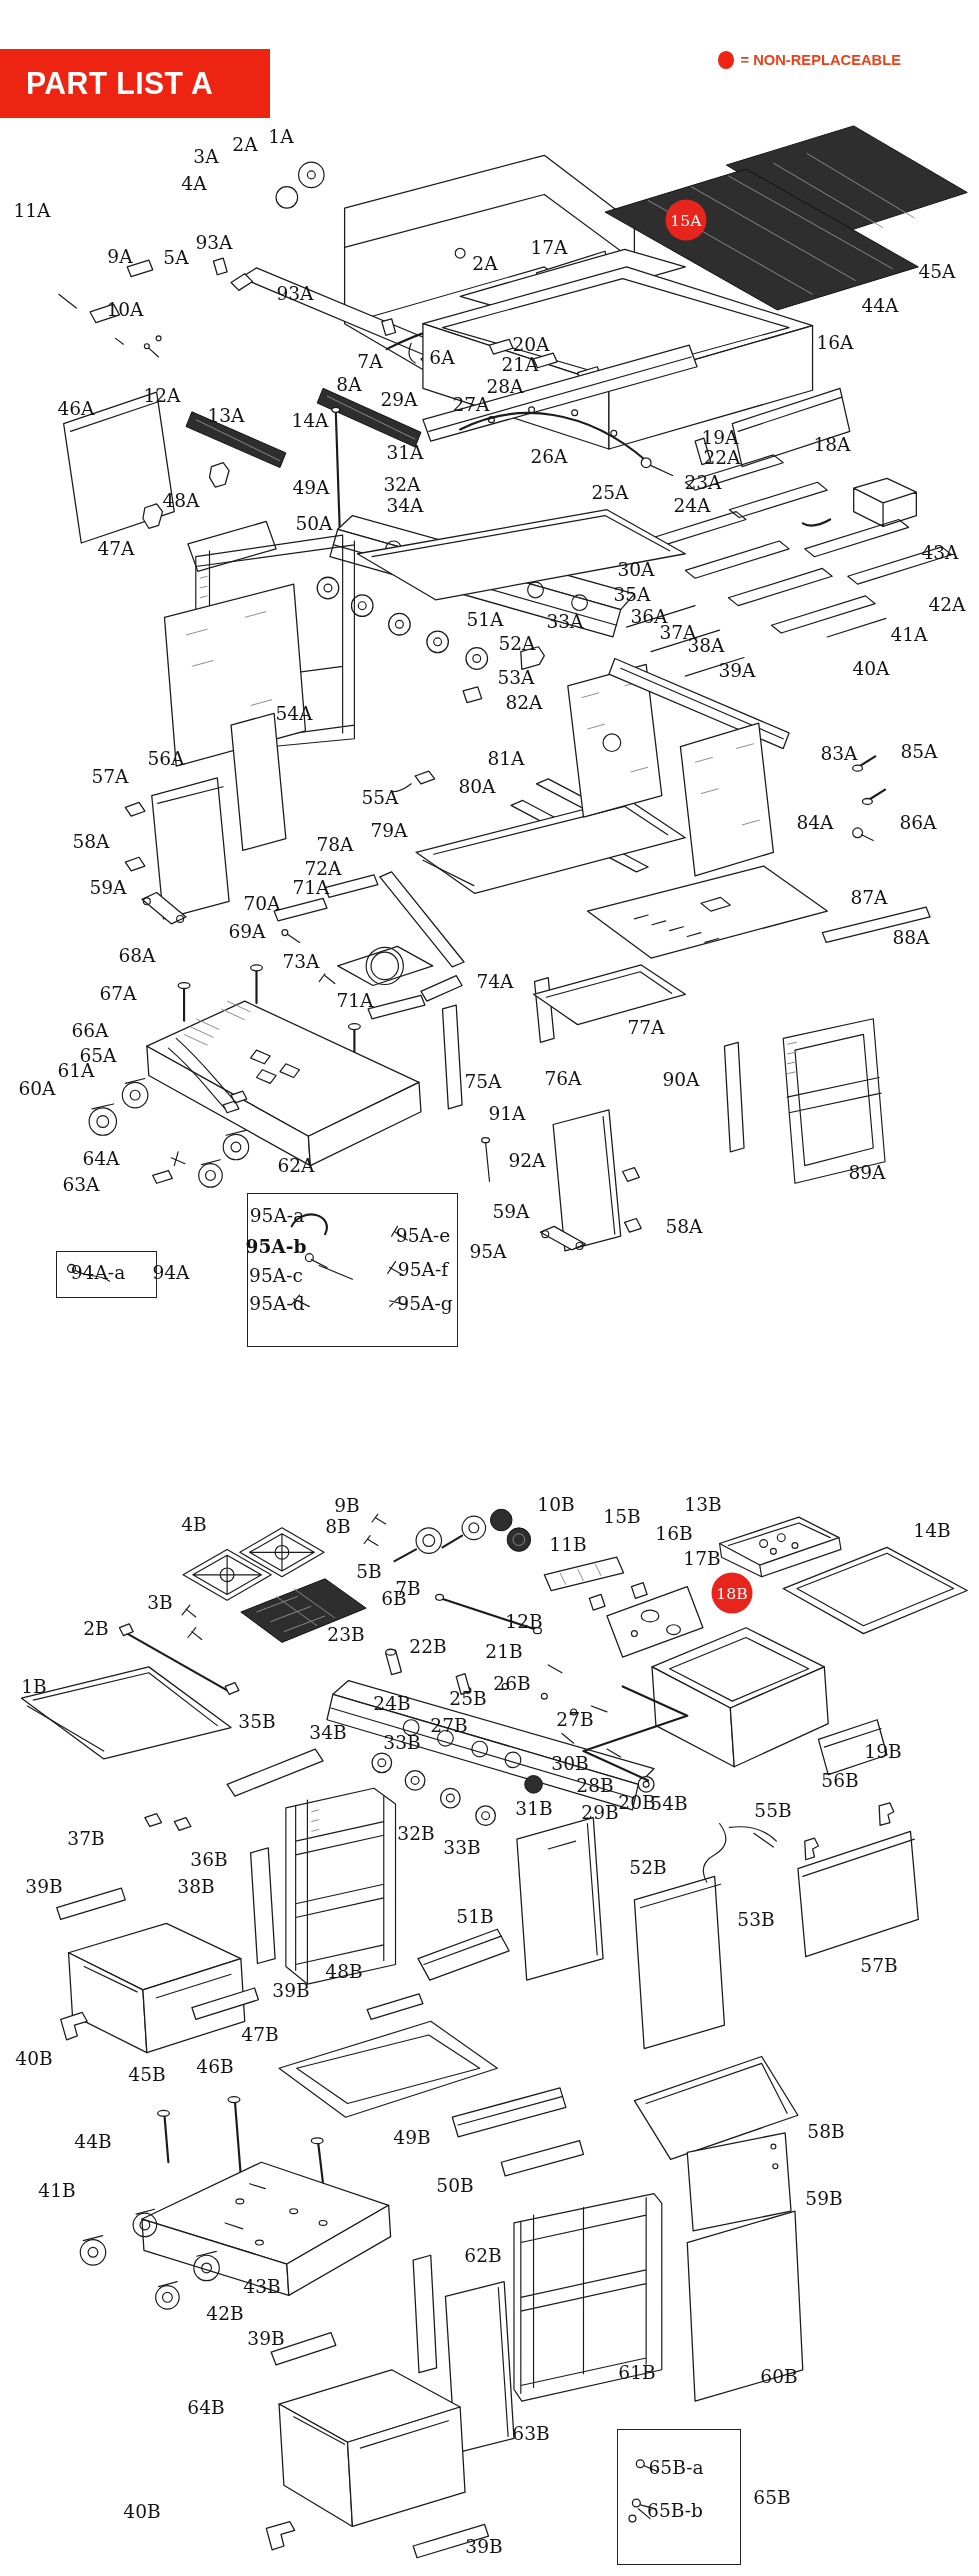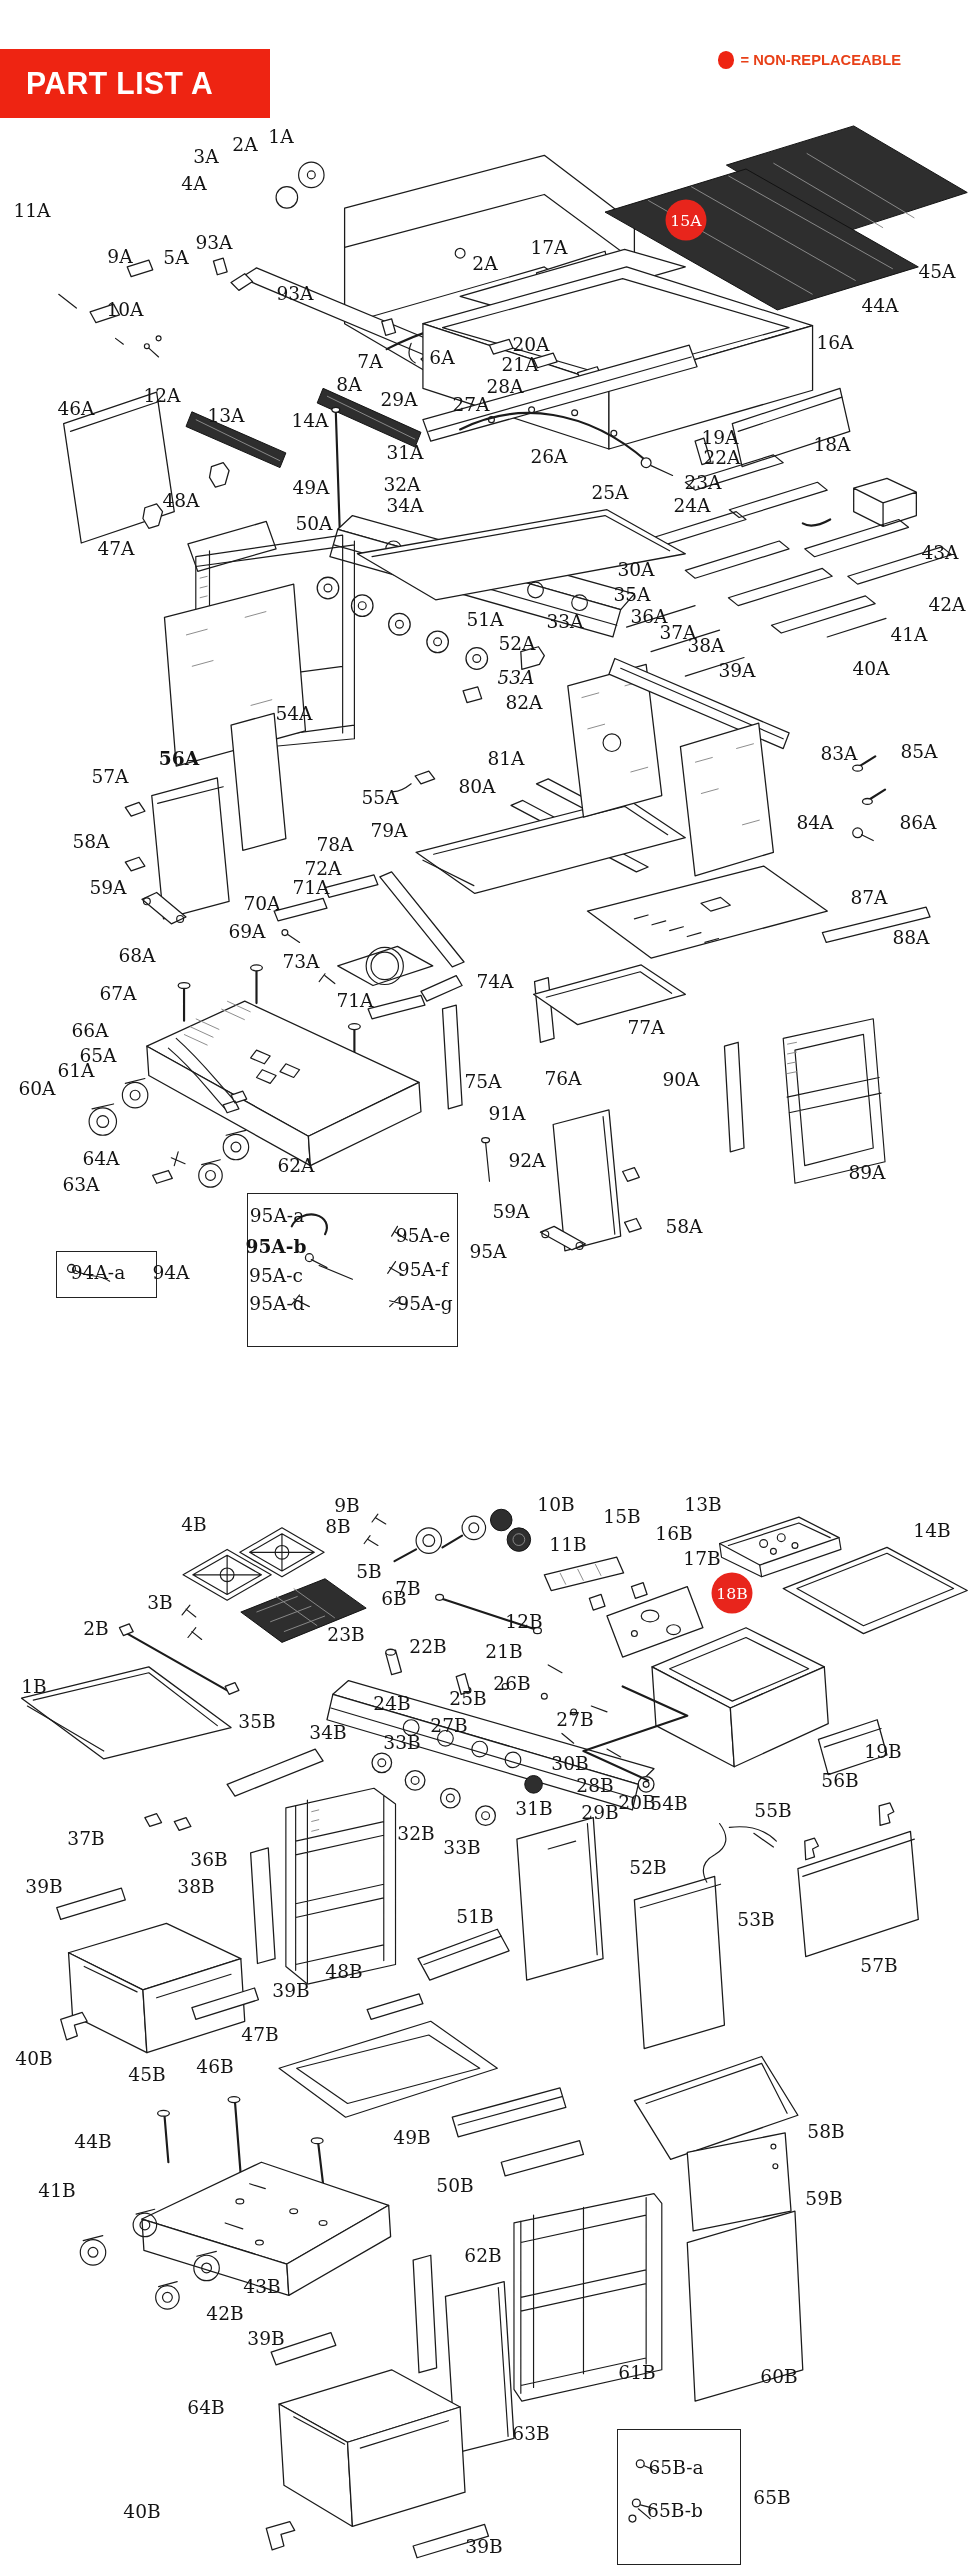--- a/index.html
+++ b/index.html
@@ -499,24 +499,24 @@
       <div class="plabel" style="left: 909px; top: 635px;">41A</div>
       <div class="plabel" style="left: 947px; top: 605px;">42A</div>
       <div class="plabel" style="left: 940px; top: 519px; margin-top: 34px;">43A</div>
       <div class="plabel" style="left: 181px; top: 501px;">48A</div>
       <div class="plabel" style="left: 311px; top: 488px;">49A</div>
       <div class="plabel" style="left: 314px; top: 524px;">50A</div>
       <div class="plabel" style="left: 116px; top: 549px;">47A</div>
       <div class="plabel" style="left: 485px; top: 620px;">51A</div>
       <div class="plabel" style="left: 565px; top: 622px;">33A</div>
       <div class="plabel" style="left: 517px; top: 644px;">52A</div>
-      <div class="plabel" style="left: 516px; top: 678px; font-style: italic;">53A</div>
+      <div class="plabel" style="left: 516px; top: 678px;">53A</div>
       <div class="plabel" style="left: 524px; top: 703px;">82A</div>
       <div class="plabel" style="left: 294px; top: 714px;">54A</div>
-      <div class="plabel" style="left: 179px; top: 759px; font-weight: bold;">56A</div>
+      <div class="plabel" style="left: 166px; top: 759px;">56A</div>
       <div class="plabel" style="left: 110px; top: 777px;">57A</div>
       <div class="plabel" style="left: 91px; top: 842px;">58A</div>
       <div class="plabel" style="left: 108px; top: 888px;">59A</div>
       <div class="plabel" style="left: 380px; top: 798px;">55A</div>
       <div class="plabel" style="left: 389px; top: 831px;">79A</div>
       <div class="plabel" style="left: 335px; top: 845px;">78A</div>
       <div class="plabel" style="left: 323px; top: 869px;">72A</div>
       <div class="plabel" style="left: 311px; top: 888px;">71A</div>
       <div class="plabel" style="left: 262px; top: 904px;">70A</div>
       <div class="plabel" style="left: 247px; top: 932px;">69A</div>

